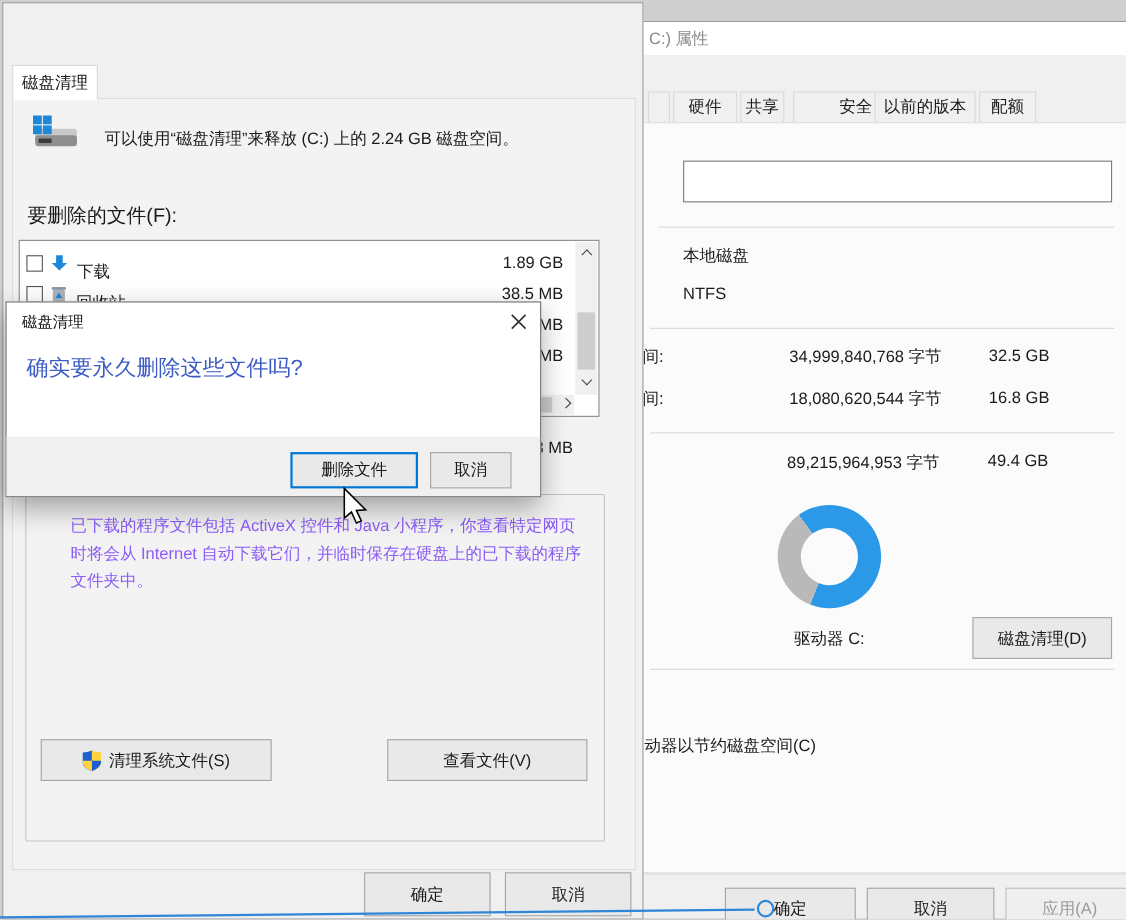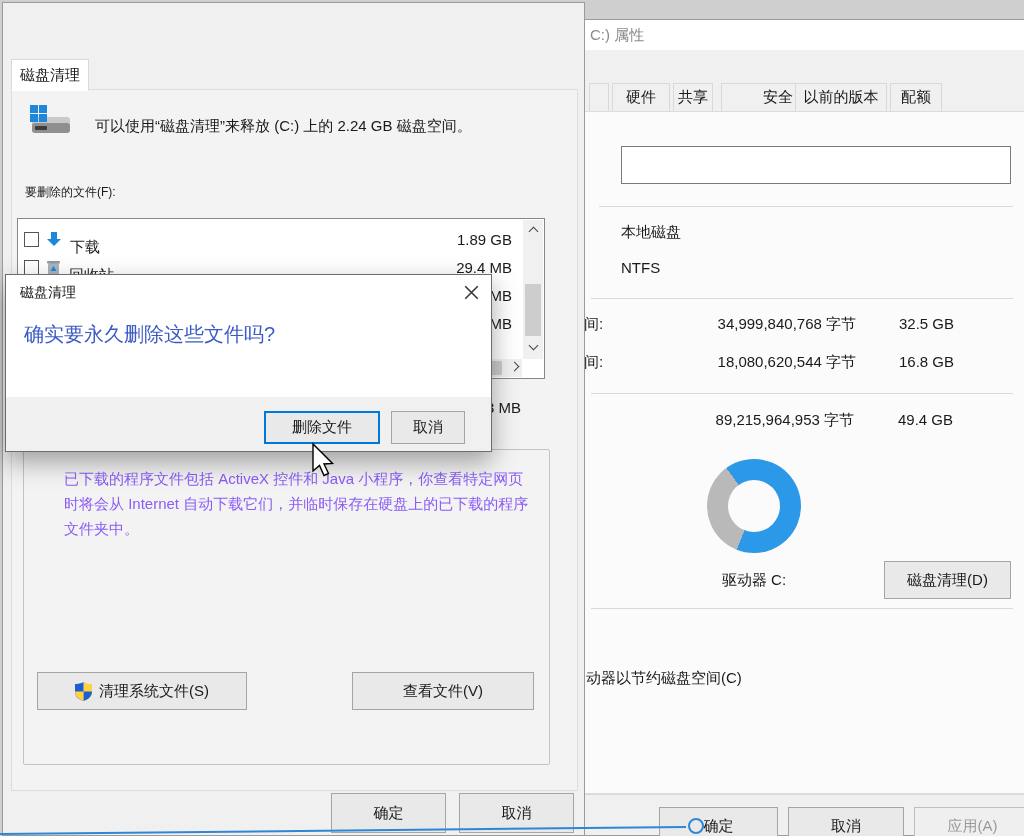--- a/index.html
+++ b/index.html
@@ -141,21 +141,21 @@
       <rect x="4" y="20" width="38" height="10" rx="3" fill="#8f8f8f"></rect>
       <rect x="7" y="23" width="12" height="4" rx="1" fill="#3d3d3d"></rect>
       <rect x="2" y="2" width="8" height="8" fill="#1d87d9"></rect>
       <rect x="11" y="2" width="8" height="8" fill="#1d87d9"></rect>
       <rect x="2" y="11" width="8" height="8" fill="#1d87d9"></rect>
       <rect x="11" y="11" width="8" height="8" fill="#1d87d9"></rect>
     </svg>
   </span>
   <span style="position:absolute; left:92px; top:114px; font-size:15px; white-space:nowrap;">可以使用“磁盘清理”来释放 (C:) 上的 2.24 GB 磁盘空间。</span>
 
-  <span style="position:absolute; left:22px; top:181px; font-size:12px;">要删除的文件(F):</span>
+  <span style="position:absolute; left:22px; top:181px; font-size:18px;">要删除的文件(F):</span>
 
   <div class="listbox" style="top:215px;">
     <div class="lrow" style="top:6px;">
       <span class="cbx"></span>
       <span style="margin-left:7px; display:flex;">
         <svg width="16" height="17" viewBox="0 0 16 17">
           <path d="M5 1 h6 v7 h4 L8 15 L1 8 h4 Z" fill="#1d87d9"></path>
         </svg>
       </span>
       <span class="name">下载</span>
@@ -164,21 +164,21 @@
     <div class="lrow" style="top:34px;">
       <span class="cbx"></span>
       <span style="margin-left:7px; display:flex;">
         <svg width="15" height="17" viewBox="0 0 15 17">
           <rect x="2" y="4" width="11" height="12" rx="1.5" fill="#aab4bd"></rect>
           <rect x="1" y="2" width="13" height="2.5" rx="1" fill="#8d99a3"></rect>
           <path d="M7.5 7 L10.5 12 H4.5 Z" fill="#1d87d9"></path>
         </svg>
       </span>
       <span class="name">回收站</span>
-      <span class="size">29.4 MB</span>
+      <span class="size">38.5 MB</span>
     </div>
     <div class="lrow" style="top:62px;">
       <span class="name"></span>
       <span class="size">MB</span>
     </div>
     <div class="lrow" style="top:90px;">
       <span class="name"></span>
       <span class="size">MB</span>
     </div>
     <div class="vscroll">

